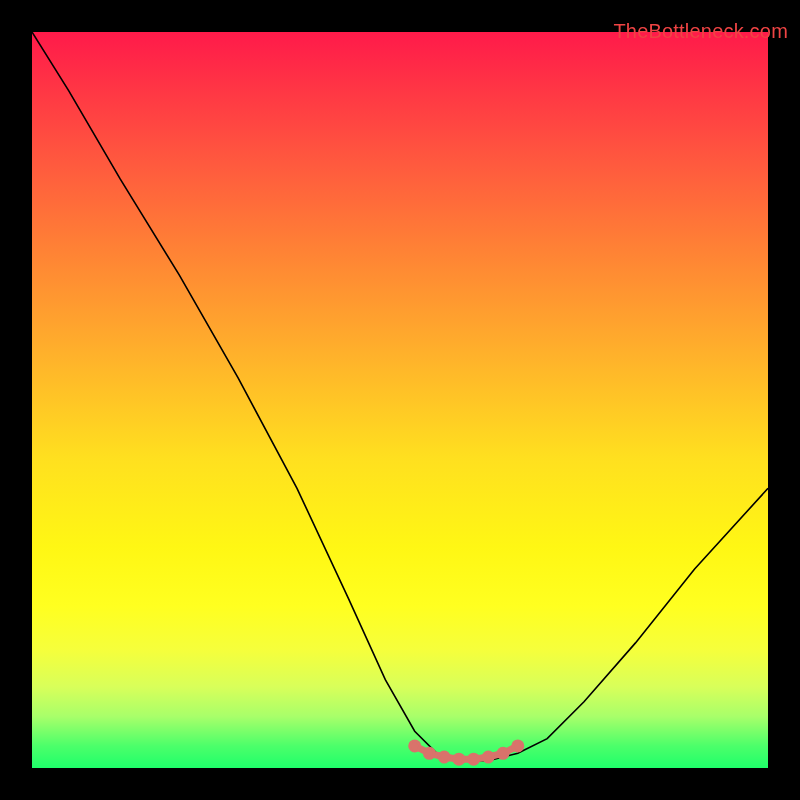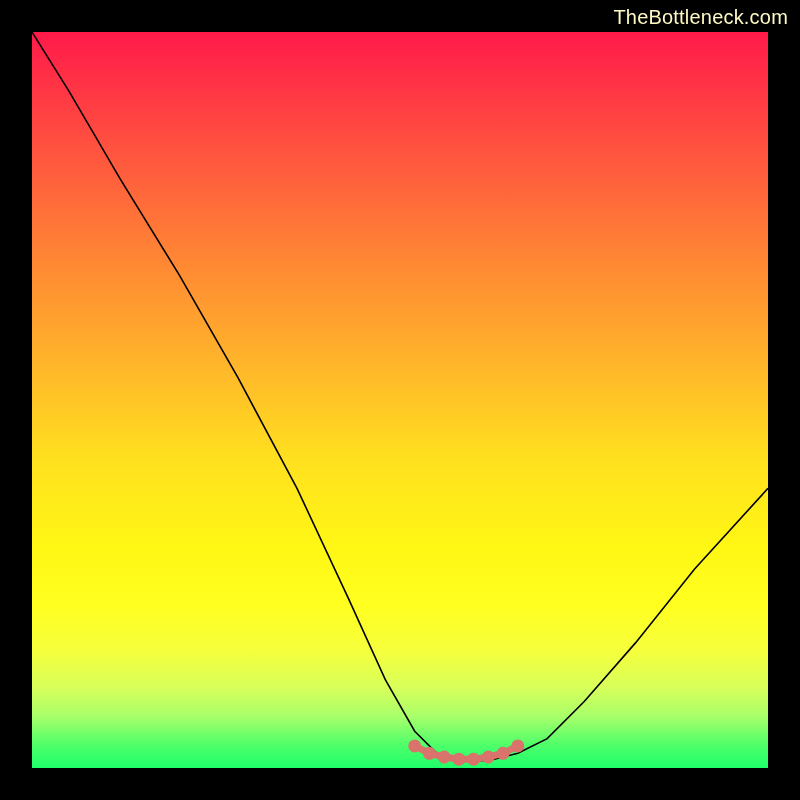--- a/index.html
+++ b/index.html
@@ -7,23 +7,23 @@
     padding: 0;
     width: 800px;
     height: 800px;
     background: #000;
     position: relative;
     overflow: hidden;
     font-family: Arial, sans-serif;
   }
   .watermark {
     position: absolute;
-    top: 6px;
+    top: 20px;
     right: 12px;
-    color: #fef9c3;
+    color: #ef4444;
     font-size: 20px;
     font-weight: 500;
     z-index: 10;
     letter-spacing: 0.2px;
   }
   .plot-area {
     position: absolute;
     top: 32px;
     left: 32px;
     width: 736px;

